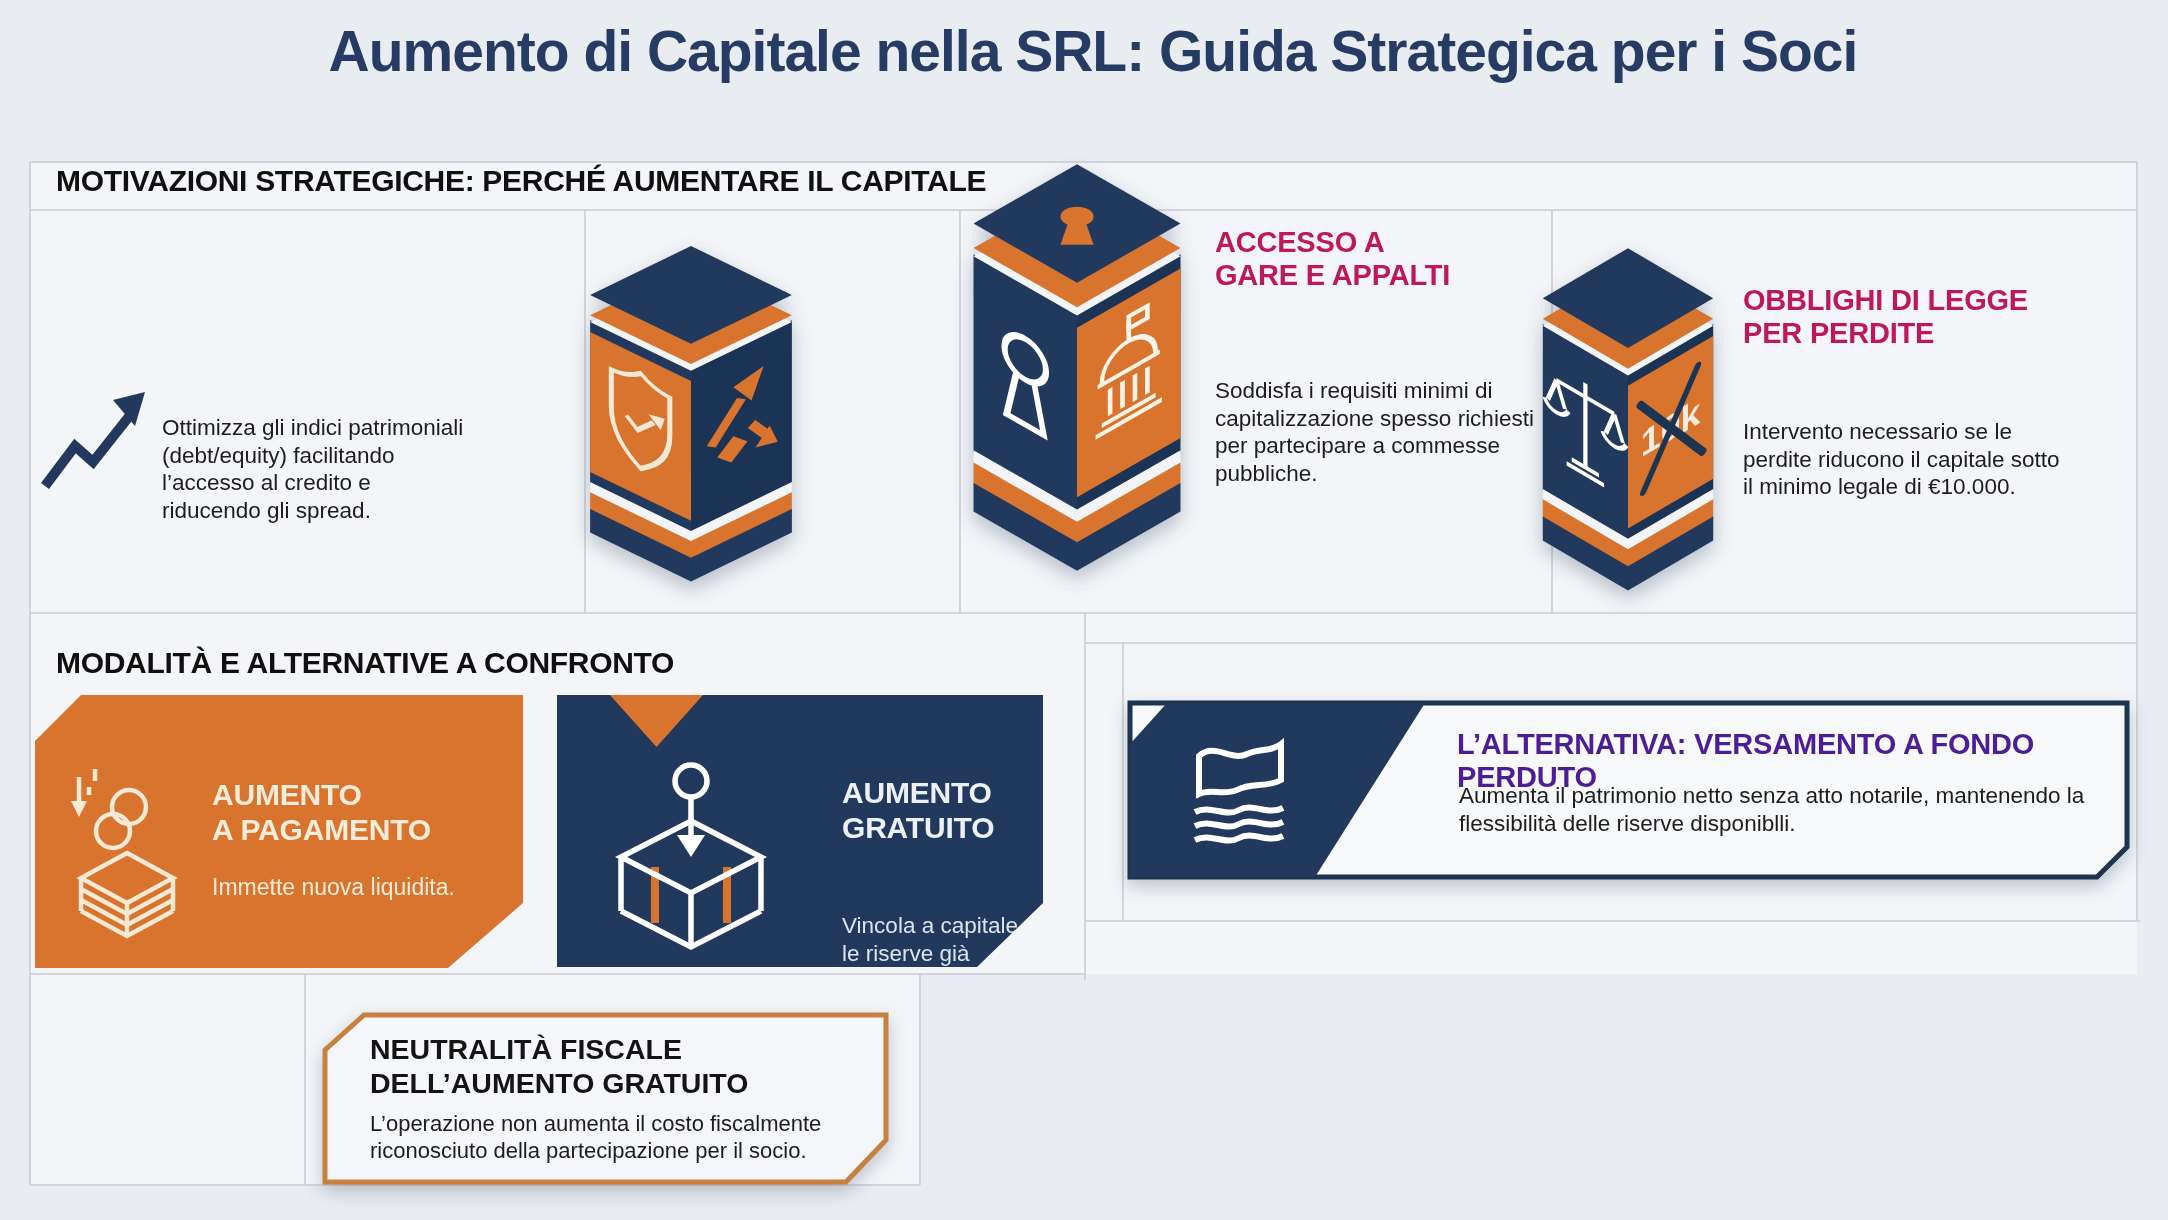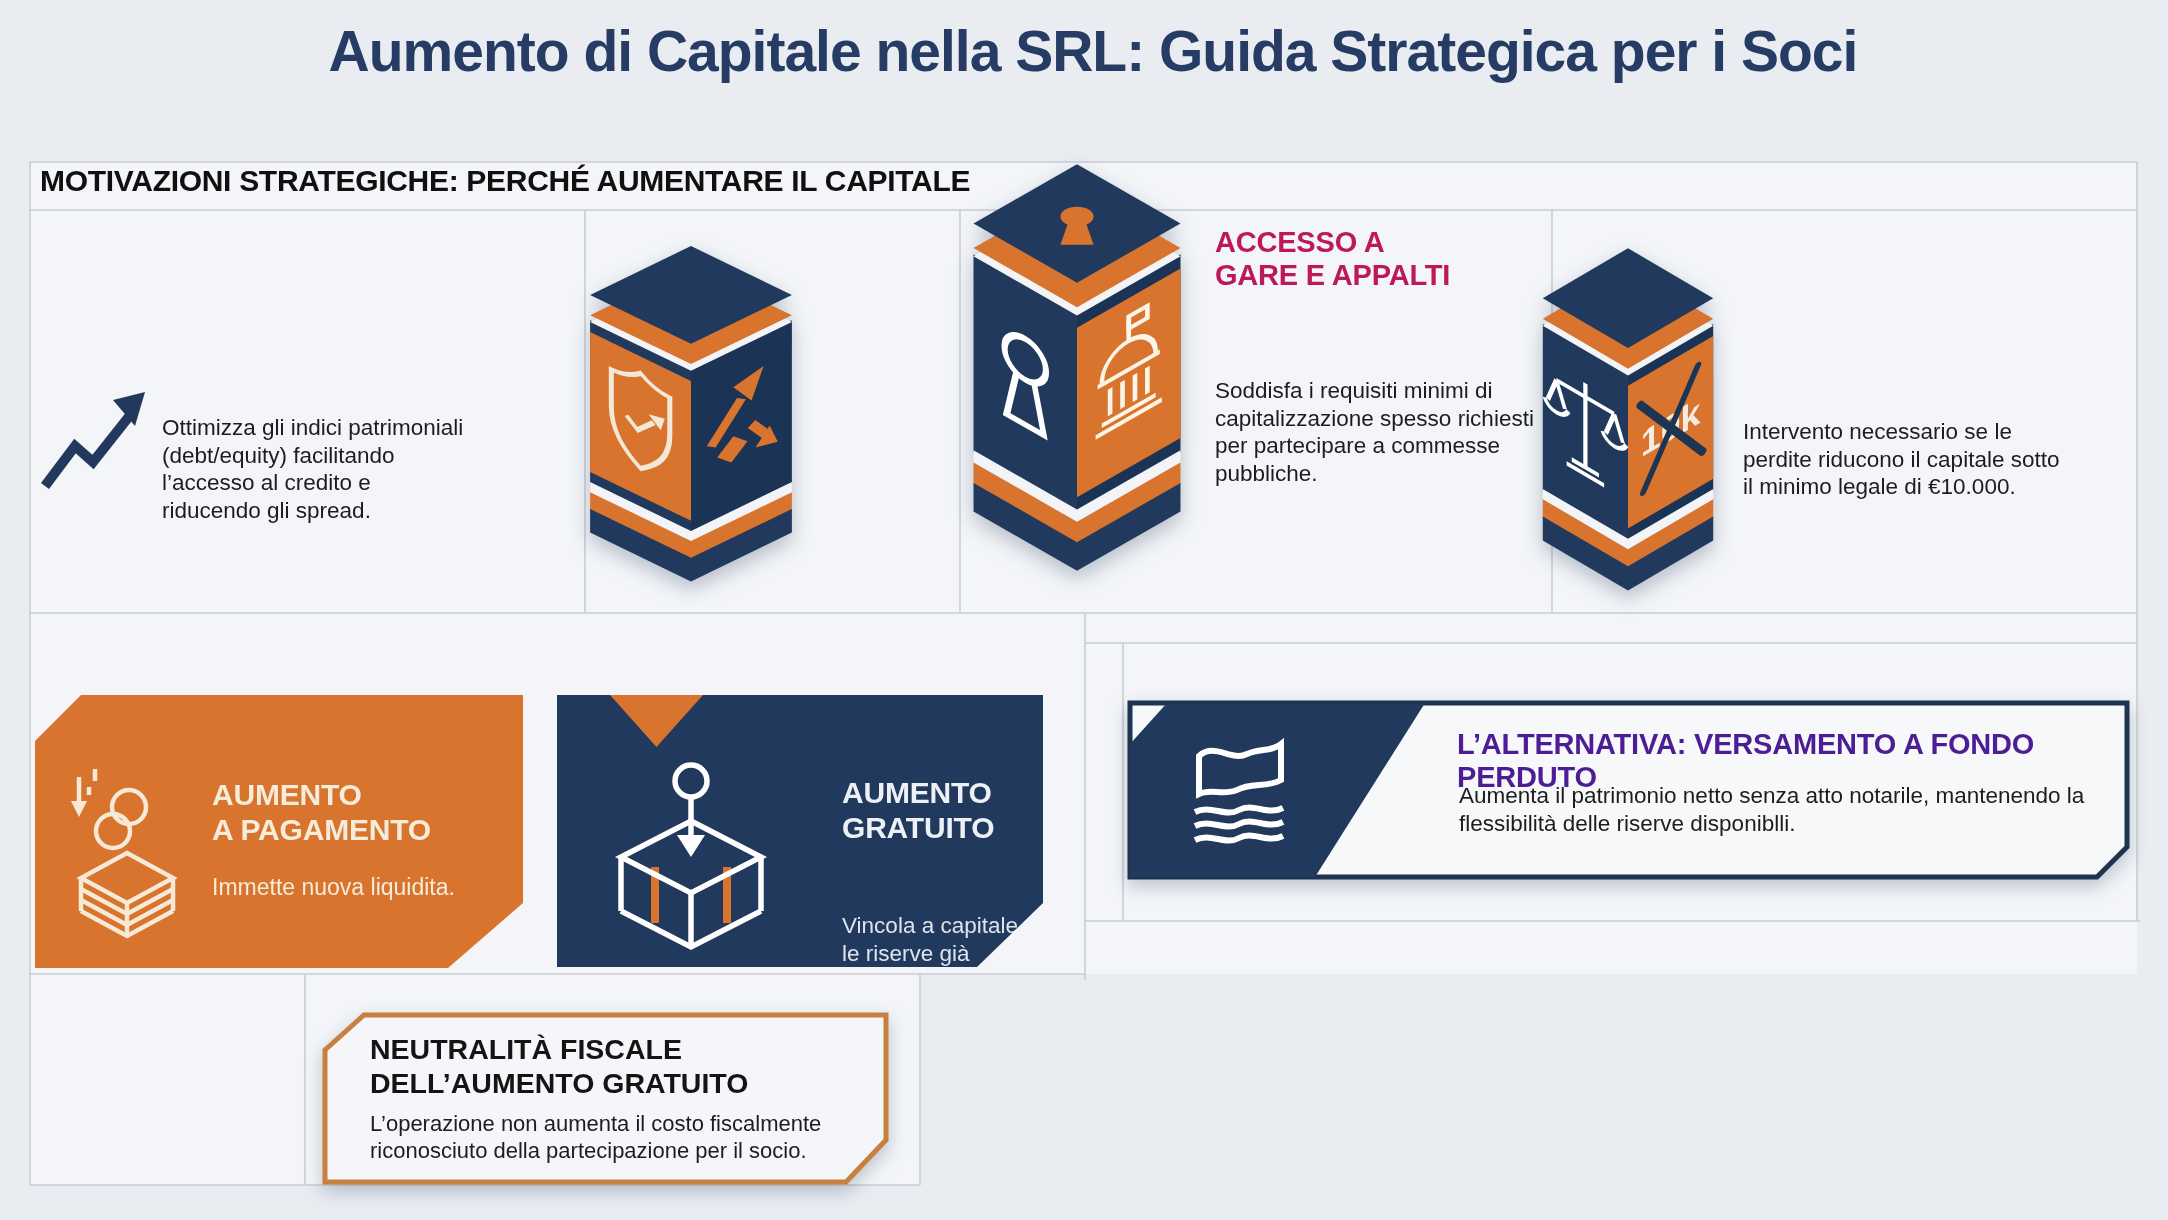--- a/index.html
+++ b/index.html
@@ -2,21 +2,21 @@
 <html><head>
 <meta charset="utf-8">
 <style>
   html,body{margin:0;padding:0;background:#e9ecf1;}
   .canvas{position:relative;width:2168px;height:1220px;overflow:hidden;
           background:#e9ecf1;font-family:"Liberation Sans",sans-serif;}
   .abs{position:absolute;}
   .band{background:#f3f5f8;}
   .page-title{left:9px;top:18px;width:100%;text-align:center;font-size:57px;font-weight:700;
               color:#263c64;letter-spacing:-1px;}
-  .sec-header{font-size:30px;font-weight:700;color:#101010;letter-spacing:-0.3px;white-space:nowrap;}
+  .sec-header{font-size:30px;font-weight:700;color:#101010;letter-spacing:-0.3px;white-space:nowrap;margin-left:16px;}
   .card-title{font-size:29px;font-weight:700;color:#be185d;line-height:33px;letter-spacing:-0.2px;}
   .card-body{font-size:22.5px;color:#1d1d1d;line-height:27.5px;margin-top:37px;}
   .cream{color:#f6ecd9;}
   .on-navy-t{color:#edf1f7;}
   .on-navy-b{color:#dde4ee;font-size:22.5px;line-height:27.5px;margin-top:39px;}
   .cube{position:absolute;filter:drop-shadow(0 8px 10px rgba(25,45,80,.28));}
   .shape-card{position:absolute;filter:drop-shadow(0 7px 9px rgba(25,45,80,.25));}
   svg text{font-family:"Liberation Sans",sans-serif;}
 </style>
 </head>
@@ -147,22 +147,27 @@
       </g>
     </g>
     <polygon points="15,292 115,350 215,292 215,306 115,364 15,306" fill="#f2f4f7"></polygon>
     <polygon points="15,304 115,362 215,304 215,326 115,384 15,326" fill="#d9742f"></polygon>
     <polygon points="15,324 115,382 215,324 215,352 115,410 15,352" fill="#20395c"></polygon>
     <polygon points="115,44 215,102 115,160 15,102" fill="#f2f4f7"></polygon>
     <polygon points="115,36 215,94 115,152 15,94" fill="#d9742f"></polygon>
     <polygon points="115,12 215,70 115,128 15,70" fill="#20395c"></polygon>
   </svg>
 
+  <div class="abs card-title" style="left:1743px;top:284px;width:320px">
+    <div>OBBLIGHI DI LEGGE</div>
+    <div>PER PERDITE</div>
+  </div>
   <div class="abs card-body" style="left:1743px;top:381px;width:330px">Intervento necessario se le perdite riducono il capitale sotto il minimo legale di €10.000.</div>
 
+  <div class="abs sec-header" style="left:40px;top:646px">MODALITÀ E ALTERNATIVE A CONFRONTO</div>
 
   <div class="abs shape-card" style="left:35px;top:695px;width:488px;height:273px;background:#d9742f;
        clip-path:polygon(46px 0, 100% 0, 100% 208px, 413px 100%, 0 100%, 0 46px);">
     <svg class="abs" style="left:28px;top:66px" width="132" height="178" viewBox="0 0 132 178">
       <g fill="none" stroke="#f6ead7" stroke-width="4.5">
         <line x1="16" y1="16" x2="16" y2="42"></line>
         <line x1="32" y1="8" x2="32" y2="20"></line>
         <line x1="26" y1="26" x2="26" y2="34"></line>
         <circle cx="66" cy="46" r="17"></circle>
         <circle cx="50" cy="70" r="17"></circle>

